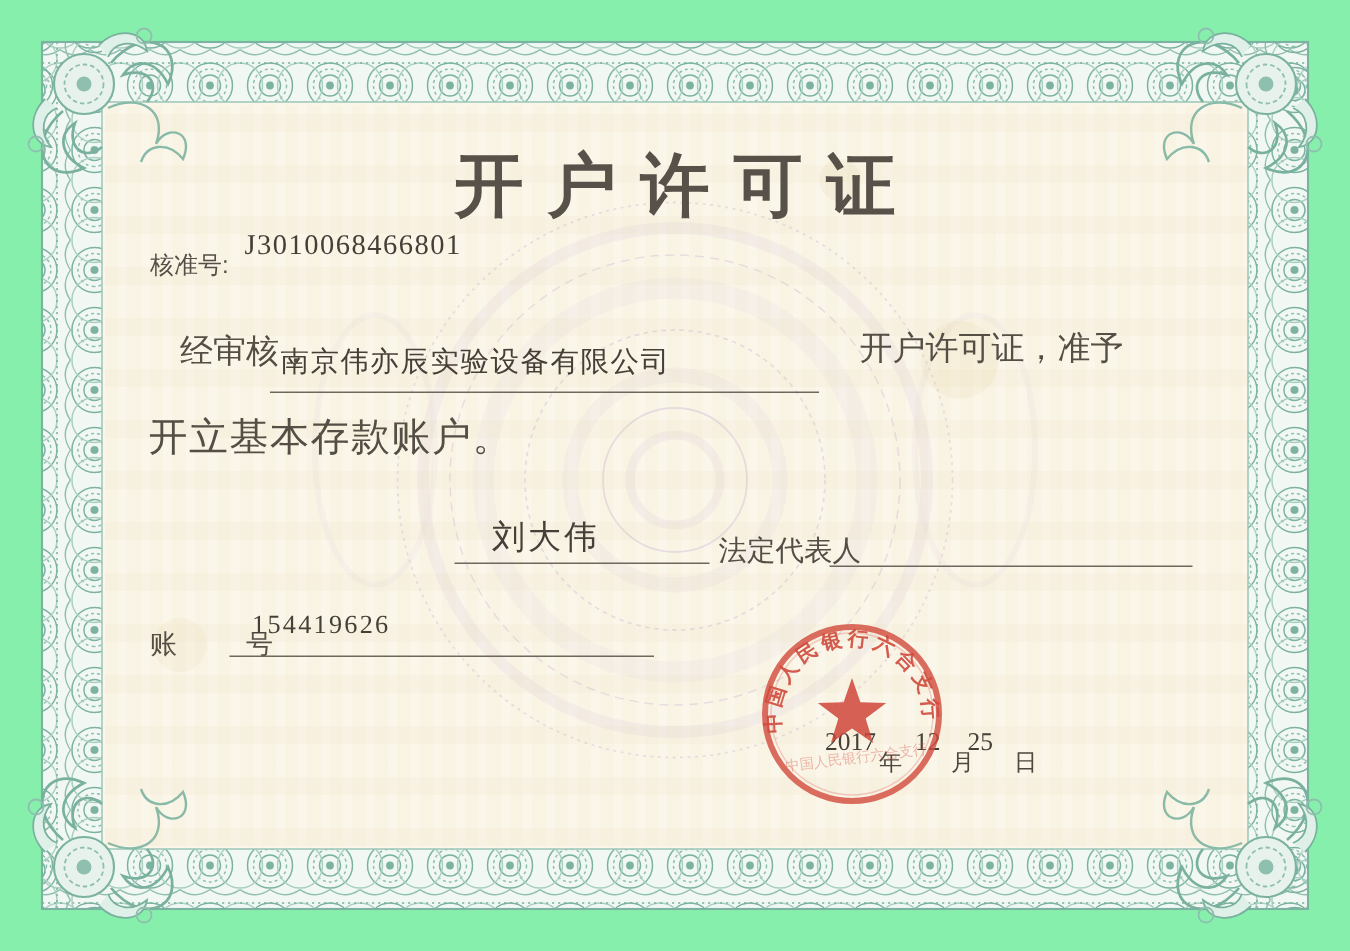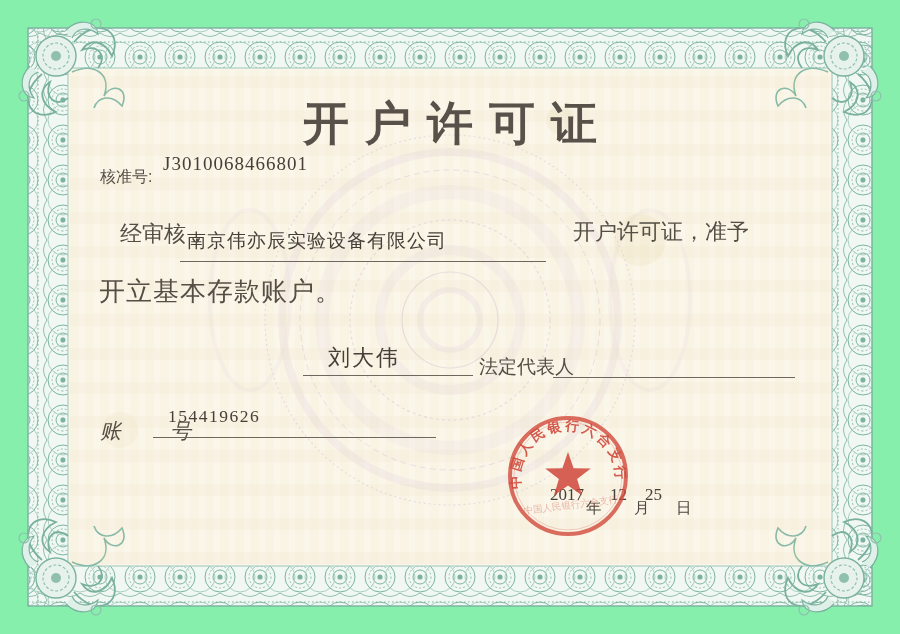--- a/index.html
+++ b/index.html
@@ -34,21 +34,21 @@
   .serial .num{font-family:"Liberation Serif",serif;font-size:19px;}
   .serial .red{letter-spacing:2px;font-weight:bold;}
   .audit-prefix{left:120px;top:219px;font-size:22px;}
   .company{left:187px;top:228px;font-size:19px;letter-spacing:1px;}
   .audit-suffix{left:573px;top:217px;font-size:22px;}
   .audit-line2{left:99px;top:274px;font-size:26px;letter-spacing:1px;}
   .legalrep-lbl{left:97px;top:349px;font-size:19px;}
   .legalrep-val{left:328px;top:343px;font-size:22px;letter-spacing:2px;}
   .bank-lbl{left:479px;top:354px;font-size:19px;}
   .bank-val{left:558px;top:324px;width:264px;font-size:16.5px;line-height:23px;white-space:normal;letter-spacing:1px;}
-  .acct-lbl{left:100px;top:417px;font-size:21px;letter-spacing:14px;font-style:italic;}
+  .acct-lbl{left:100px;top:417px;font-size:18px;letter-spacing:14px;}
   .acct-val{left:168px;top:406px;font-size:17.5px;letter-spacing:1.5px;}
   .issuer-lbl{left:556px;top:464px;font-size:16.5px;font-weight:bold;color:#4c463e;}
   .date-y{left:550px;top:485px;font-size:17px;}
   .date-m{left:610px;top:485px;font-size:17px;}
   .date-d{left:645px;top:485px;font-size:17px;}
   .date-ylbl{left:586px;top:498px;font-size:15.5px;color:#4c463e;}
   .date-mlbl{left:634px;top:498px;font-size:15.5px;color:#4c463e;}
   .date-dlbl{left:676px;top:498px;font-size:15.5px;color:#4c463e;}
   .stamp{position:absolute;left:498px;top:410px;z-index:2;}
 </style>

